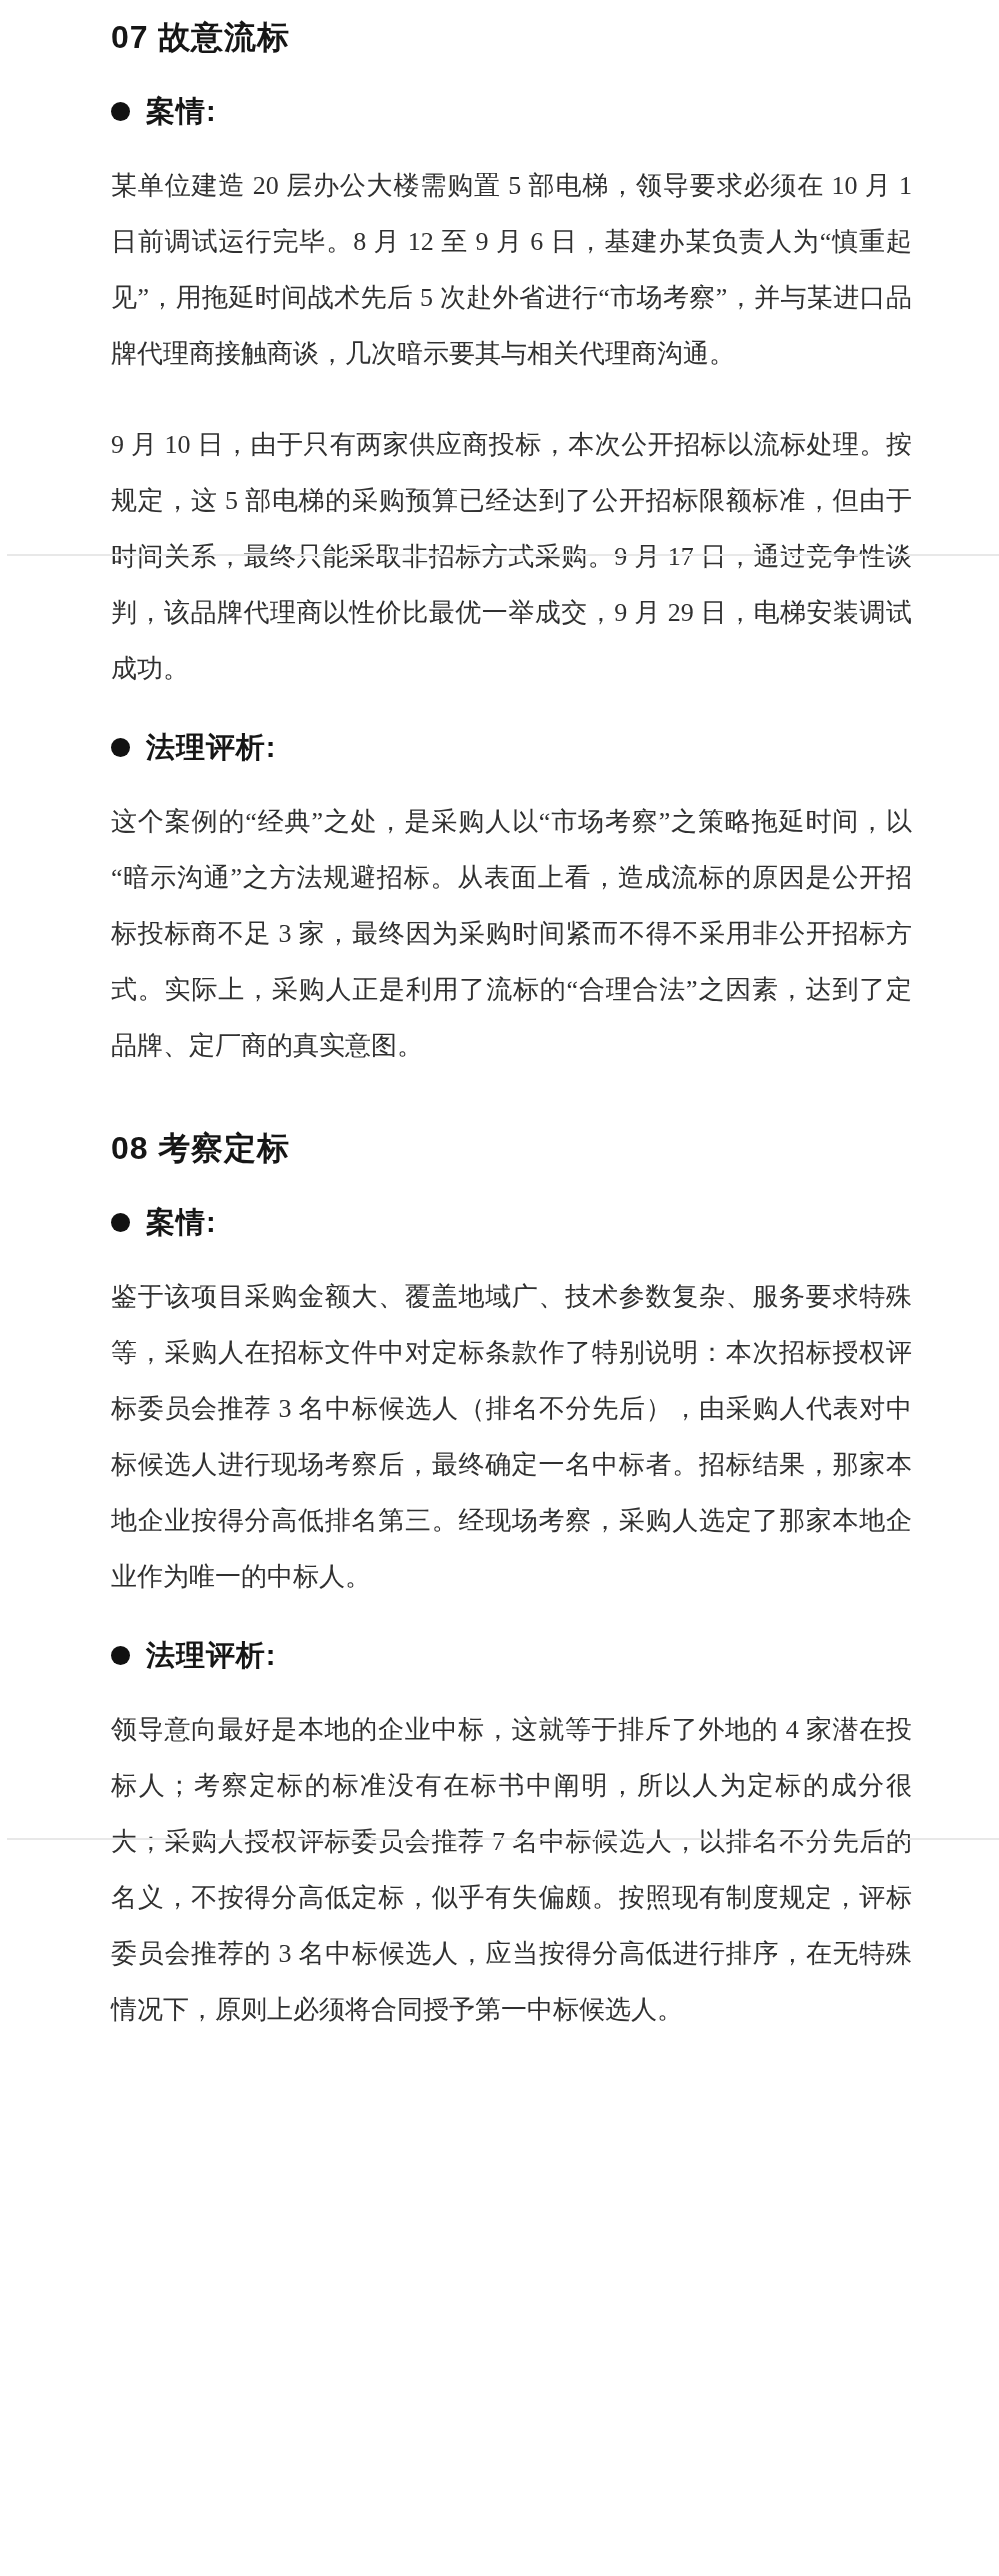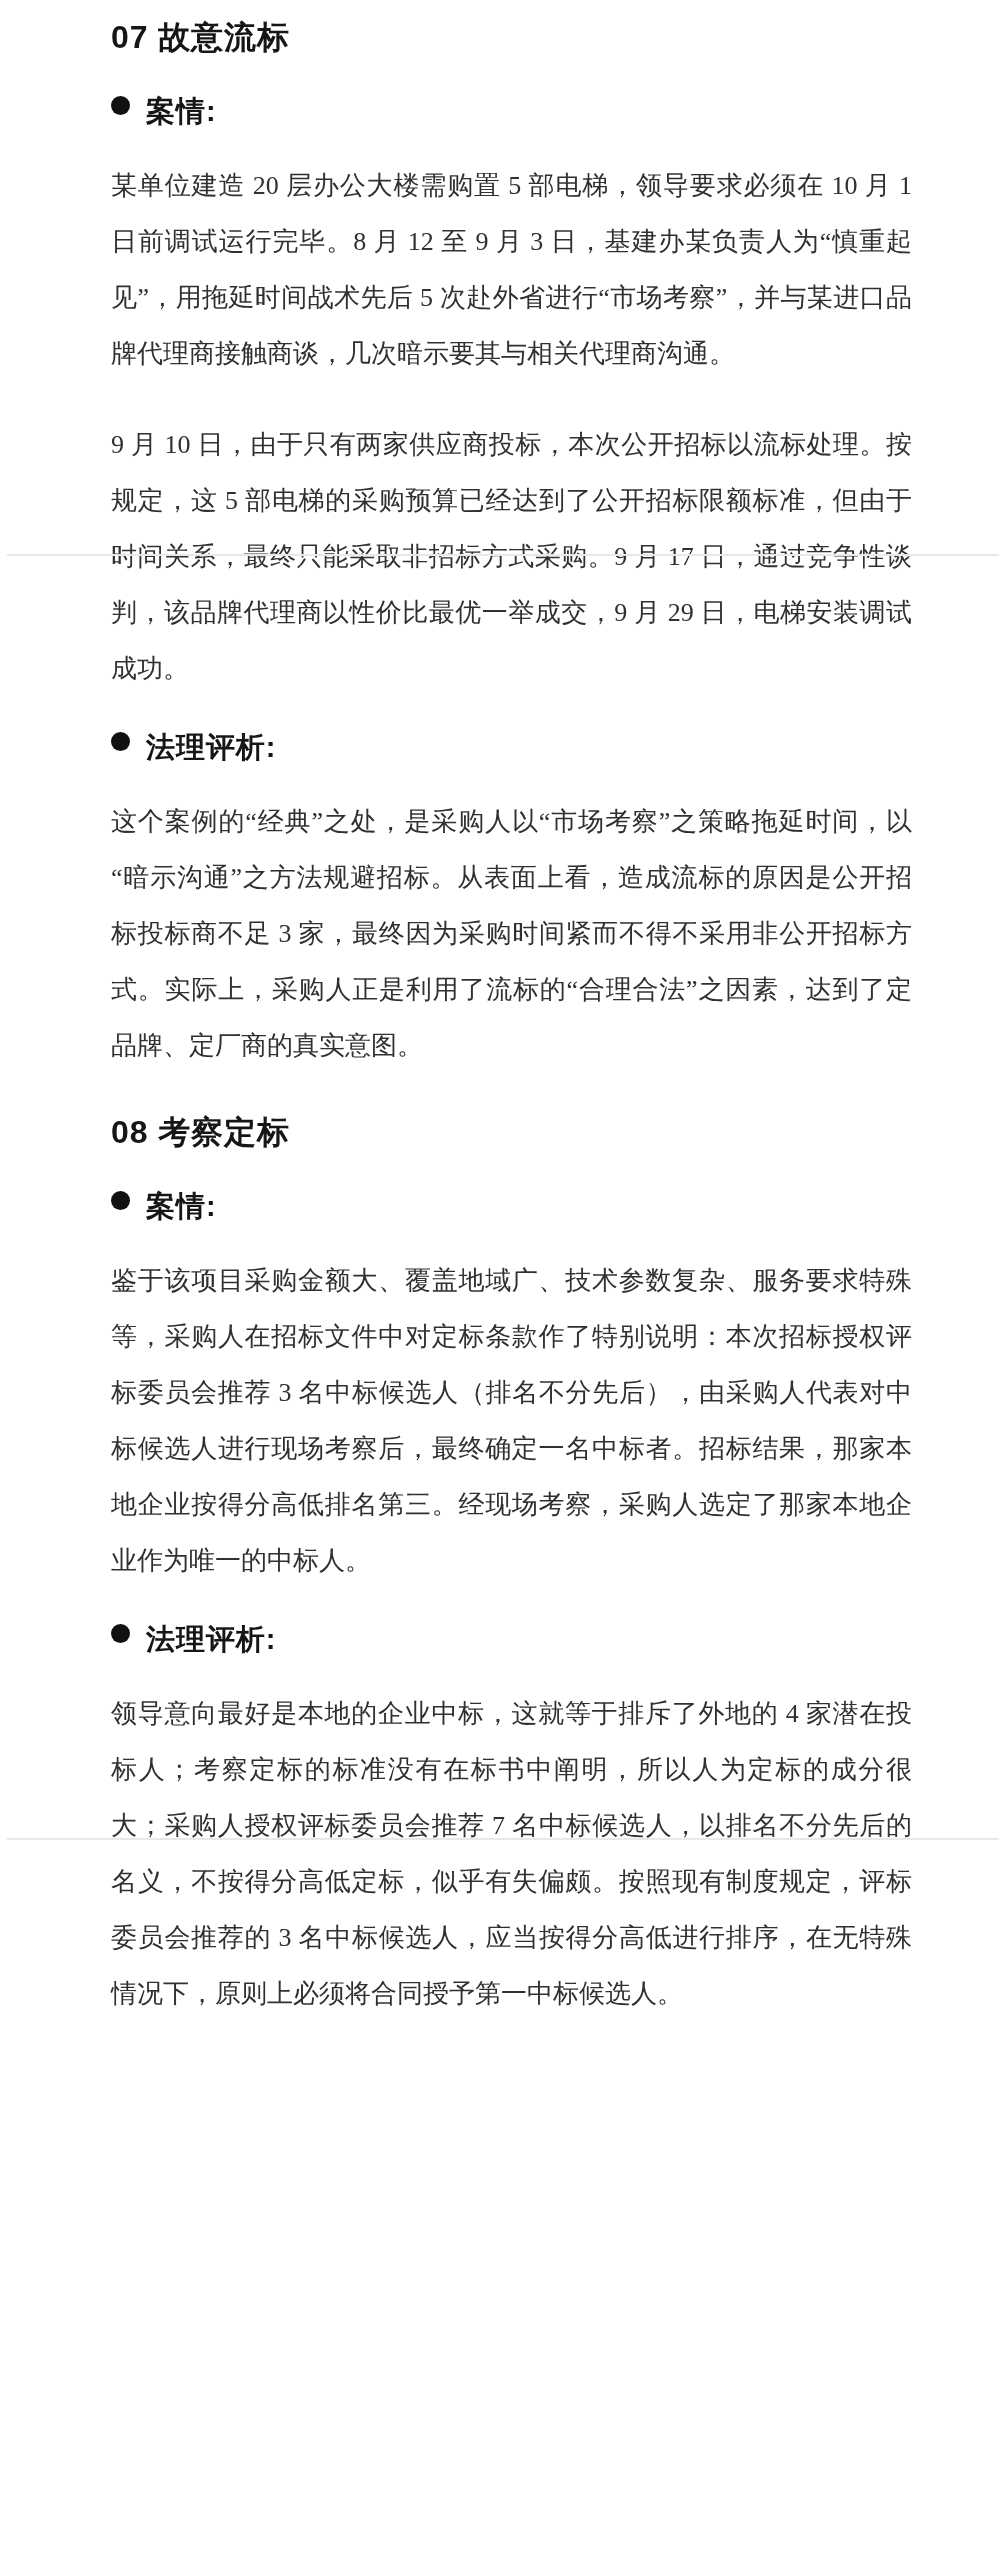--- a/index.html
+++ b/index.html
@@ -27,24 +27,25 @@
   .section-title {
     font-family: "Liberation Sans", "DejaVu Sans", sans-serif;
     font-size: 32px;
     line-height: 33px;
     font-weight: 700;
     color: #161616;
     margin: 0;
     letter-spacing: 0.9px;
   }
   .section-title.second {
-    margin-top: 42px;
+    margin-top: 58px;
   }
   .bullet-heading {
     display: flex;
+    align-items: center;
     margin-top: 35px;
     margin-bottom: 31px;
     font-family: "Liberation Sans", "DejaVu Sans", sans-serif;
     font-size: 29px;
     line-height: 31px;
     font-weight: 700;
     color: #161616;
     letter-spacing: 0.9px;
   }
   .section-title + .bullet-heading {
@@ -88,21 +89,21 @@
 
   <div class="content">
 
     <h1 class="section-title">07 故意流标</h1>
 
     <div class="bullet-heading">
       <span class="bullet-dot"></span>
       <span>案情:</span>
     </div>
 
-    <p class="body-para">某单位建造 20 层办公大楼需购置 5 部电梯，领导要求必须在 10 月 1 日前调试运行完毕。8 月 12 至 9 月 3 日，基建办某负责人为“慎重起见”，用拖延时间战术先后 5 次赴外省进行“市场考察”，并与某进口品牌代理商接触商谈，几次暗示要其与相关代理商沟通。</p>
+    <p class="body-para">某单位建造 20 层办公大楼需购置 5 部电梯，领导要求必须在 10 月 1 日前调试运行完毕。8 月 12 至 9 月 6 日，基建办某负责人为“慎重起见”，用拖延时间战术先后 5 次赴外省进行“市场考察”，并与某进口品牌代理商接触商谈，几次暗示要其与相关代理商沟通。</p>
 
     <p class="body-para">9 月 10 日，由于只有两家供应商投标，本次公开招标以流标处理。按规定，这 5 部电梯的采购预算已经达到了公开招标限额标准，但由于时间关系，最终只能采取非招标方式采购。9 月 17 日，通过竞争性谈判，该品牌代理商以性价比最优一举成交，9 月 29 日，电梯安装调试成功。</p>
 
     <div class="bullet-heading">
       <span class="bullet-dot"></span>
       <span>法理评析:</span>
     </div>
 
     <p class="body-para">这个案例的“经典”之处，是采购人以“市场考察”之策略拖延时间，以“暗示沟通”之方法规避招标。从表面上看，造成流标的原因是公开招标投标商不足 3 家，最终因为采购时间紧而不得不采用非公开招标方式。实际上，采购人正是利用了流标的“合理合法”之因素，达到了定品牌、定厂商的真实意图。</p>
 

